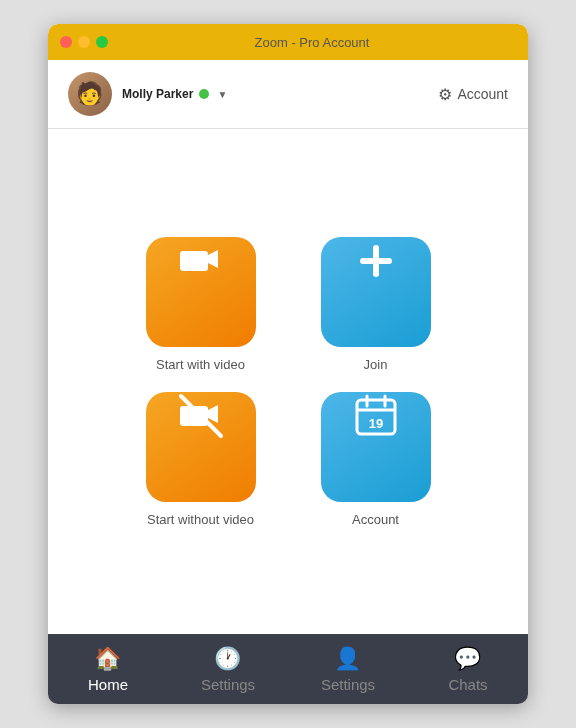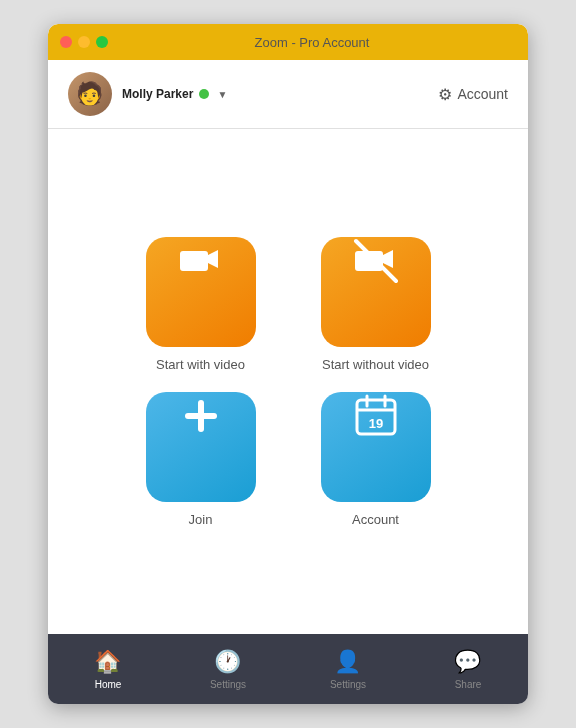--- a/index.html
+++ b/index.html
@@ -180,21 +180,21 @@
       display: flex;
       flex-direction: column;
       align-items: center;
       justify-content: center;
       gap: 4px;
       cursor: pointer;
     }
     .nav-item.active .nav-label { color: white; }
     .nav-item.active .nav-icon { color: white; }
     .nav-label {
-      font-size: 10px;
+      font-size: 15px;
       color: #888;
     }
     .nav-icon {
       font-size: 22px;
       color: #888;
     }
     .nav-item.active .nav-icon { color: #fff; }
     .nav-item.active .nav-label { color: #fff; }
   </style>
 </head>
@@ -231,40 +231,40 @@
   <div class="main-content">
     <div class="button-grid">
 
       <div class="action-item">
         <button class="action-btn btn-orange">
           <svg class="icon-svg" viewBox="0 0 48 48" fill="white">
             <path d="M6 14a3 3 0 0 0-3 3v14a3 3 0 0 0 3 3h22a3 3 0 0 0 3-3V17a3 3 0 0 0-3-3H6zm25 4l10-5v18l-10-5V18z"></path>
           </svg>
         </button>
         <span class="action-label">Start with video</span>
+      </div>
+
+      <div class="action-item">
+        <button class="action-btn btn-blue">
+          <svg class="icon-svg" viewBox="0 0 48 48" fill="white">
+            <rect x="21" y="8" width="6" height="32" rx="3"></rect>
+            <rect x="8" y="21" width="32" height="6" rx="3"></rect>
+          </svg>
+        </button>
+        <span class="action-label">Join</span>
       </div>
 
       <div class="action-item">
         <button class="action-btn btn-orange">
           <svg class="icon-svg" viewBox="0 0 48 48" fill="white">
             <path d="M6 14a3 3 0 0 0-3 3v14a3 3 0 0 0 3 3h22a3 3 0 0 0 3-3V17a3 3 0 0 0-3-3H6zm25 4l10-5v18l-10-5V18z"></path>
             <line x1="4" y1="4" x2="44" y2="44" stroke="white" stroke-width="4" stroke-linecap="round"></line>
           </svg>
         </button>
         <span class="action-label">Start without video</span>
-      </div>
-
-      <div class="action-item">
-        <button class="action-btn btn-blue">
-          <svg class="icon-svg" viewBox="0 0 48 48" fill="white">
-            <rect x="21" y="8" width="6" height="32" rx="3"></rect>
-            <rect x="8" y="21" width="32" height="6" rx="3"></rect>
-          </svg>
-        </button>
-        <span class="action-label">Join</span>
       </div>
 
       <div class="action-item">
         <button class="action-btn btn-blue">
           <svg class="icon-svg" viewBox="0 0 48 48" fill="white">
             <rect x="5" y="8" width="38" height="34" rx="4" fill="none" stroke="white" stroke-width="3"></rect>
             <line x1="5" y1="18" x2="43" y2="18" stroke="white" stroke-width="3"></line>
             <line x1="15" y1="4" x2="15" y2="14" stroke="white" stroke-width="3" stroke-linecap="round"></line>
             <line x1="33" y1="4" x2="33" y2="14" stroke="white" stroke-width="3" stroke-linecap="round"></line>
             <text x="24" y="36" text-anchor="middle" font-size="13" font-weight="bold" fill="white">19</text>
@@ -288,17 +288,17 @@
       <span class="nav-label">Settings</span>
     </div>
 
     <div class="nav-item">
       <span class="nav-icon">👤</span>
       <span class="nav-label">Settings</span>
     </div>
 
     <div class="nav-item">
       <span class="nav-icon">💬</span>
-      <span class="nav-label">Share</span>
+      <span class="nav-label">Chats</span>
     </div>
 
   </div>
 </div>
 
 </body></html>

